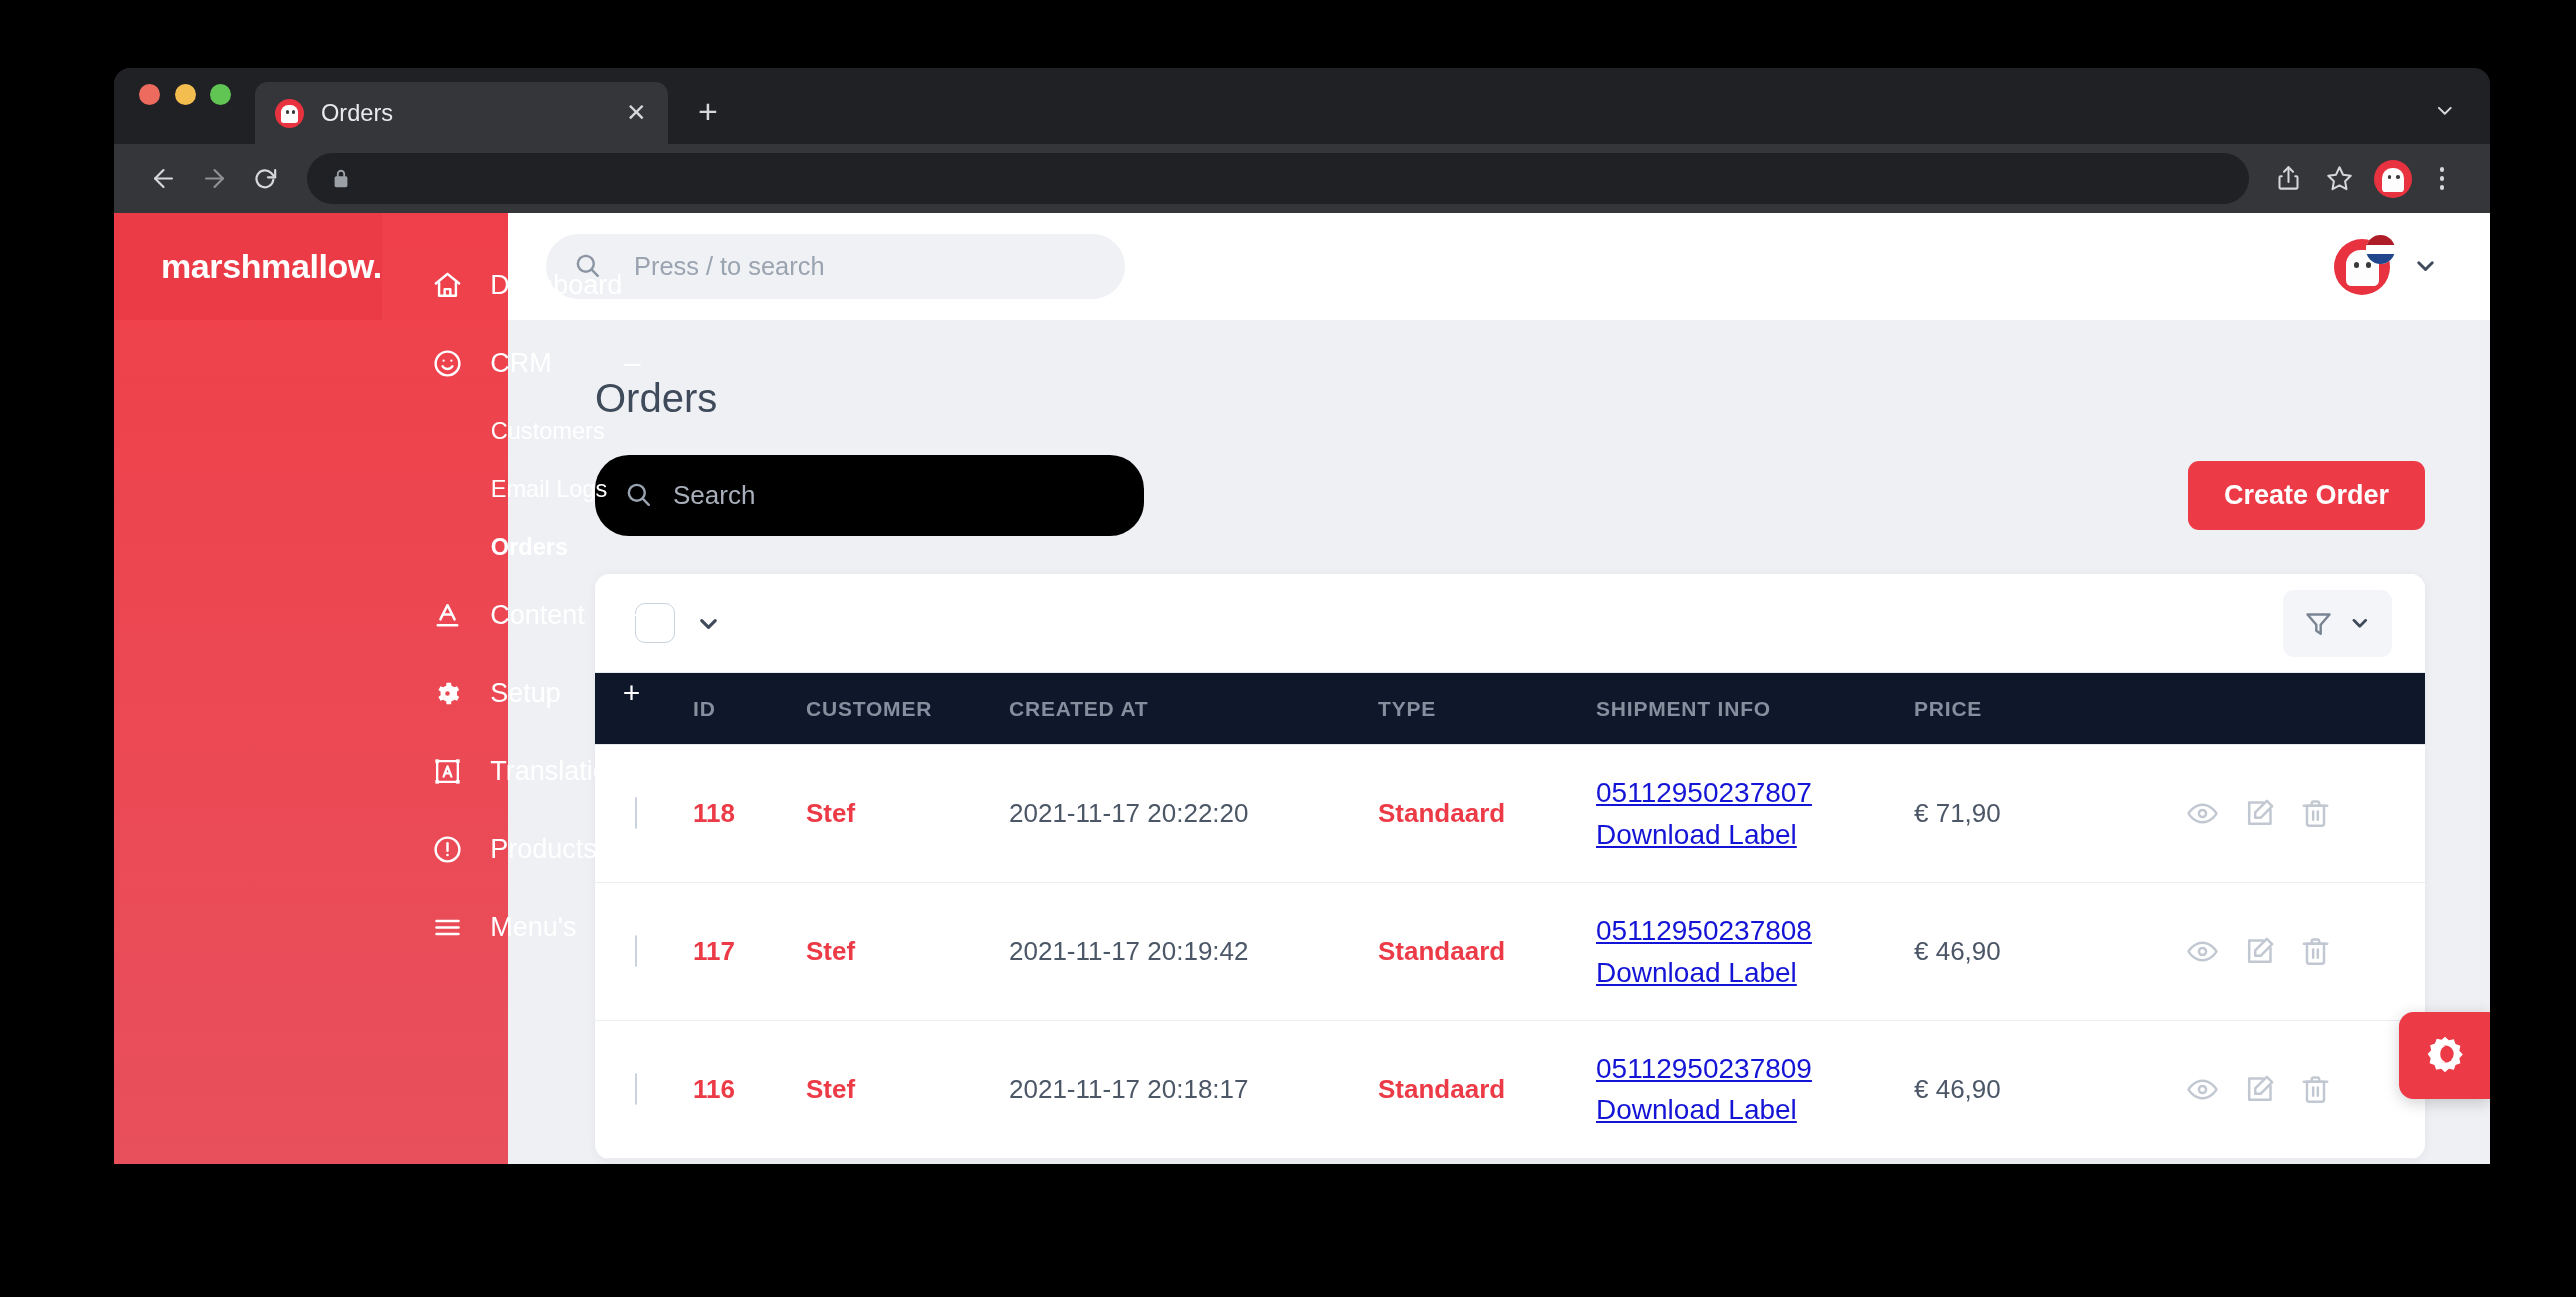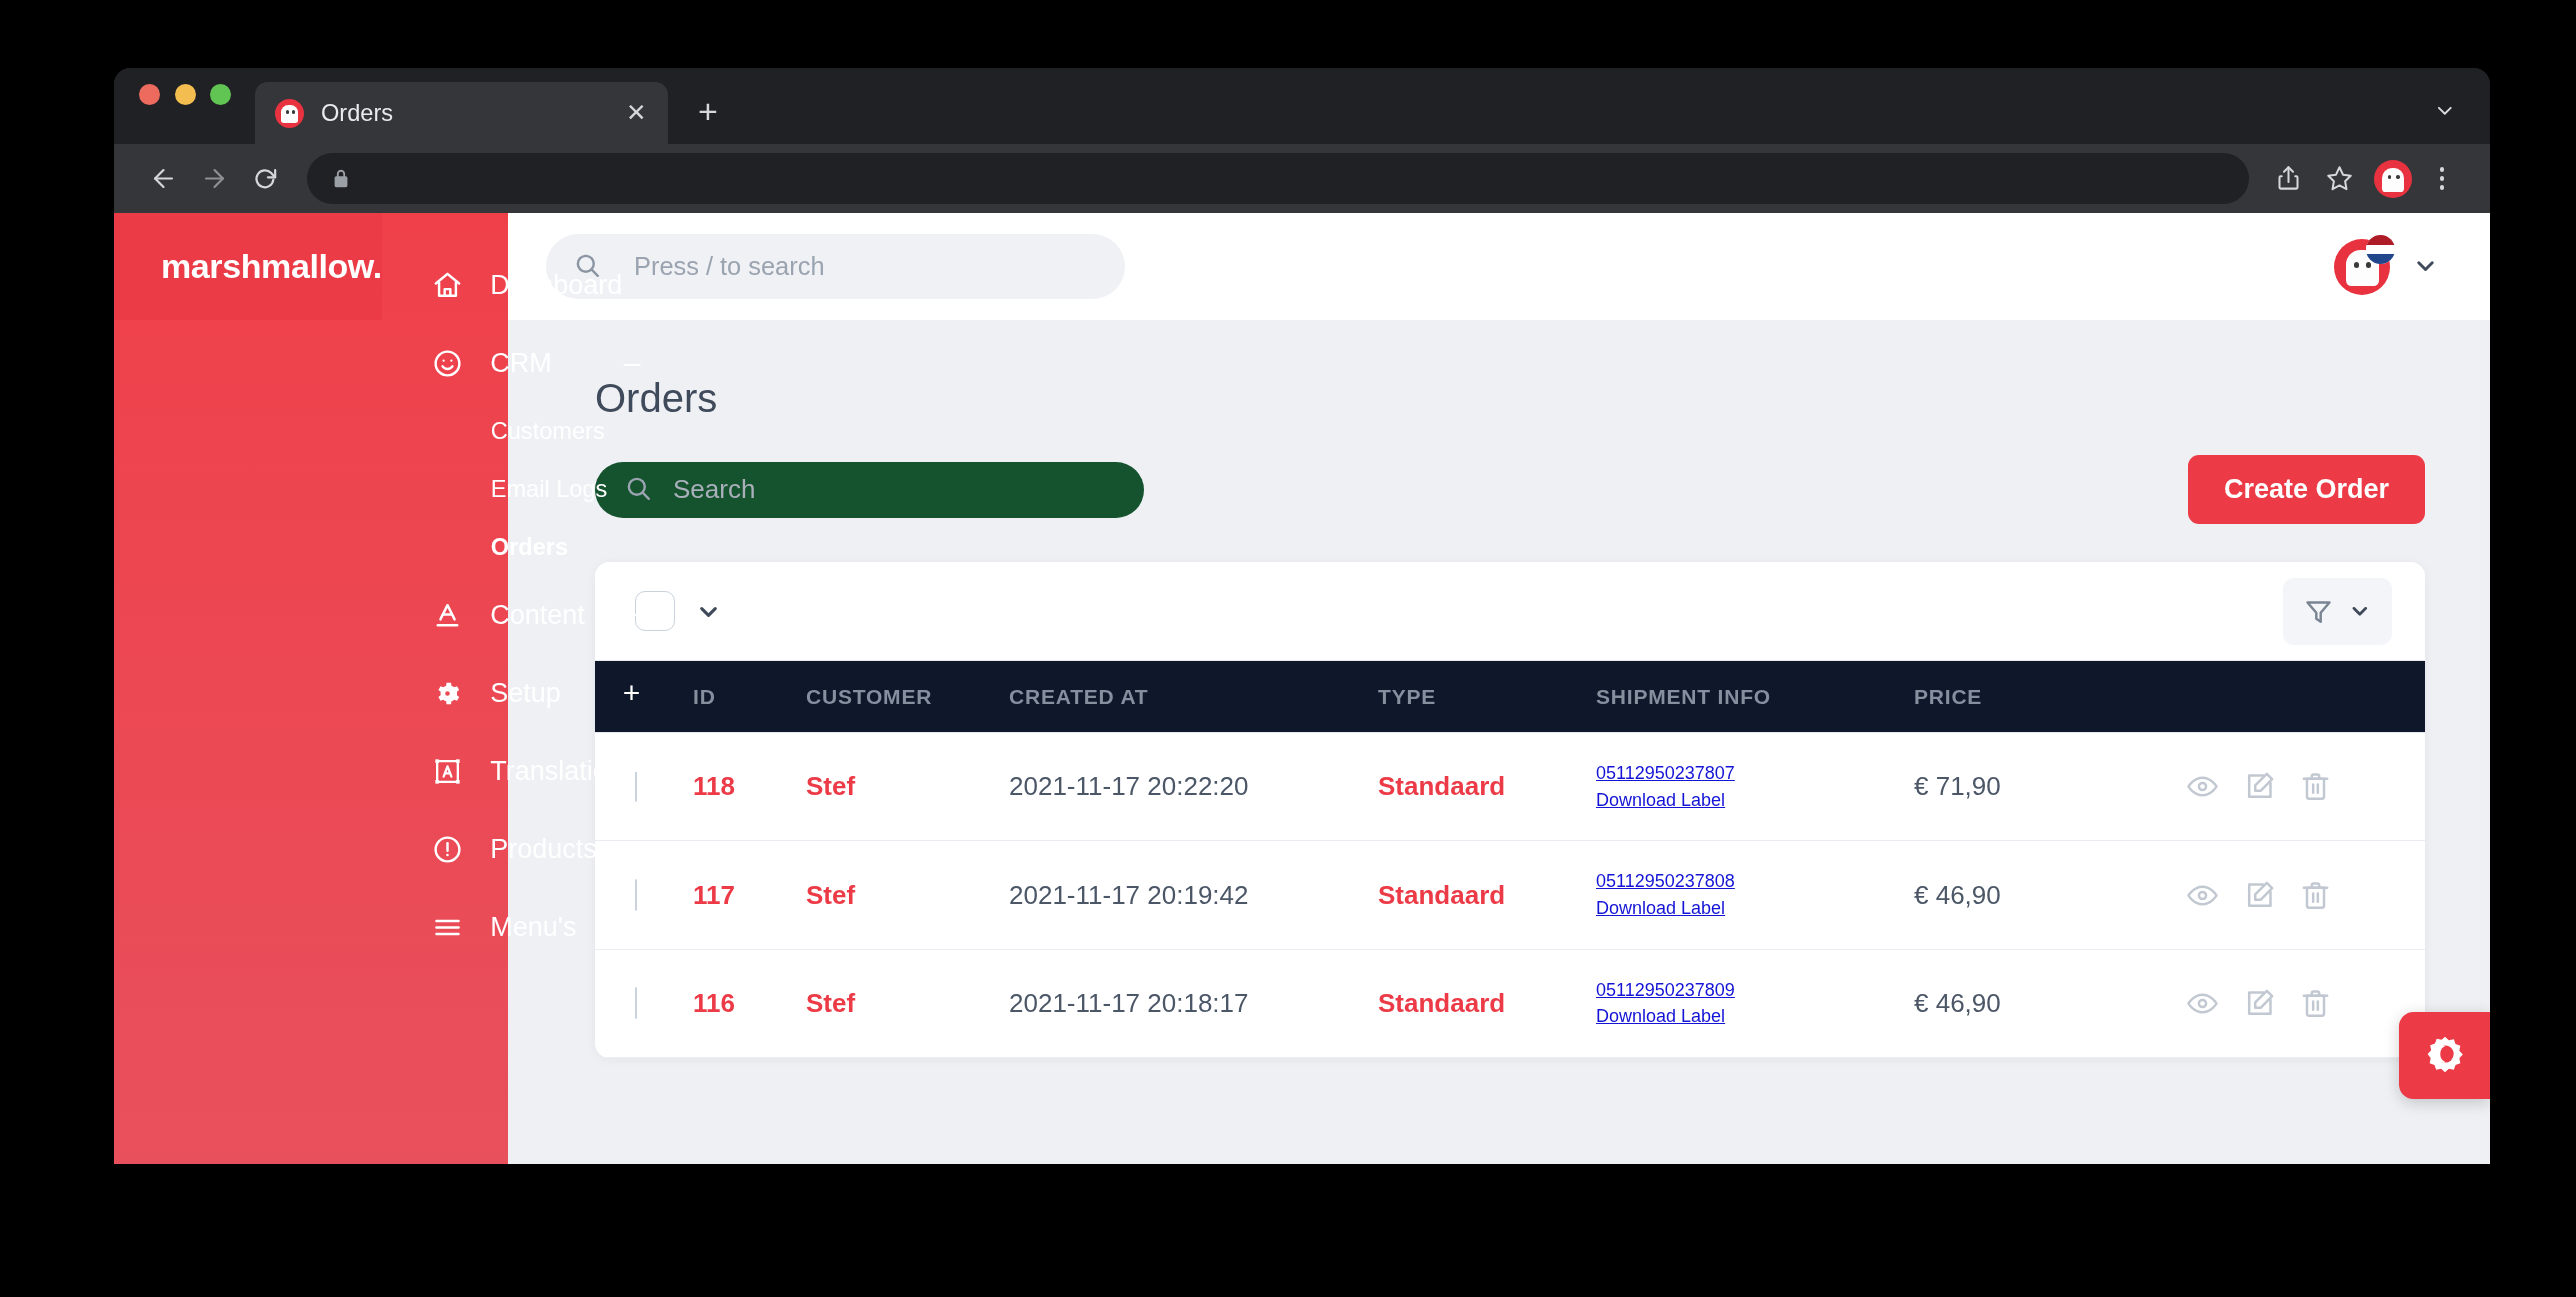--- a/index.html
+++ b/index.html
@@ -301,22 +301,22 @@
     font-weight: 400;
     margin-bottom: 34px;
   }
   .main-actions {
     display: flex;
     align-items: center;
     margin-bottom: 38px;
   }
   .main-search {
     width: 549px;
-    height: 56px;
-    background: #14532d;
+    height: 81px;
+    background: #000000;
     border-radius: 34px;
     display: flex;
     align-items: center;
     padding: 0 29px;
   }
   .main-search .ph {
     margin-left: 20px;
     color: #a9b0bb;
     font-size: 26px;
   }
@@ -400,21 +400,21 @@
 
   .cell-id { color: #ec3b47; font-weight: 700; }
   .cell-customer { color: #ec3b47; font-weight: 700; }
   .cell-type { color: #ec3b47; font-weight: 700; }
   .cell-created { color: #4b5667; }
   .cell-price { color: #4b5667; }
   .link {
     color: #1414d6;
     text-decoration: underline;
     display: block;
-    font-size: 18px;
+    font-size: 28px;
     line-height: 1.48;
     white-space: nowrap;
   }
   .row-actions {
     display: flex;
     align-items: center;
     gap: 23.6px;
     justify-content: flex-start;
   }
   .row-actions .ic { color: #c2c8d1; display: flex; }

